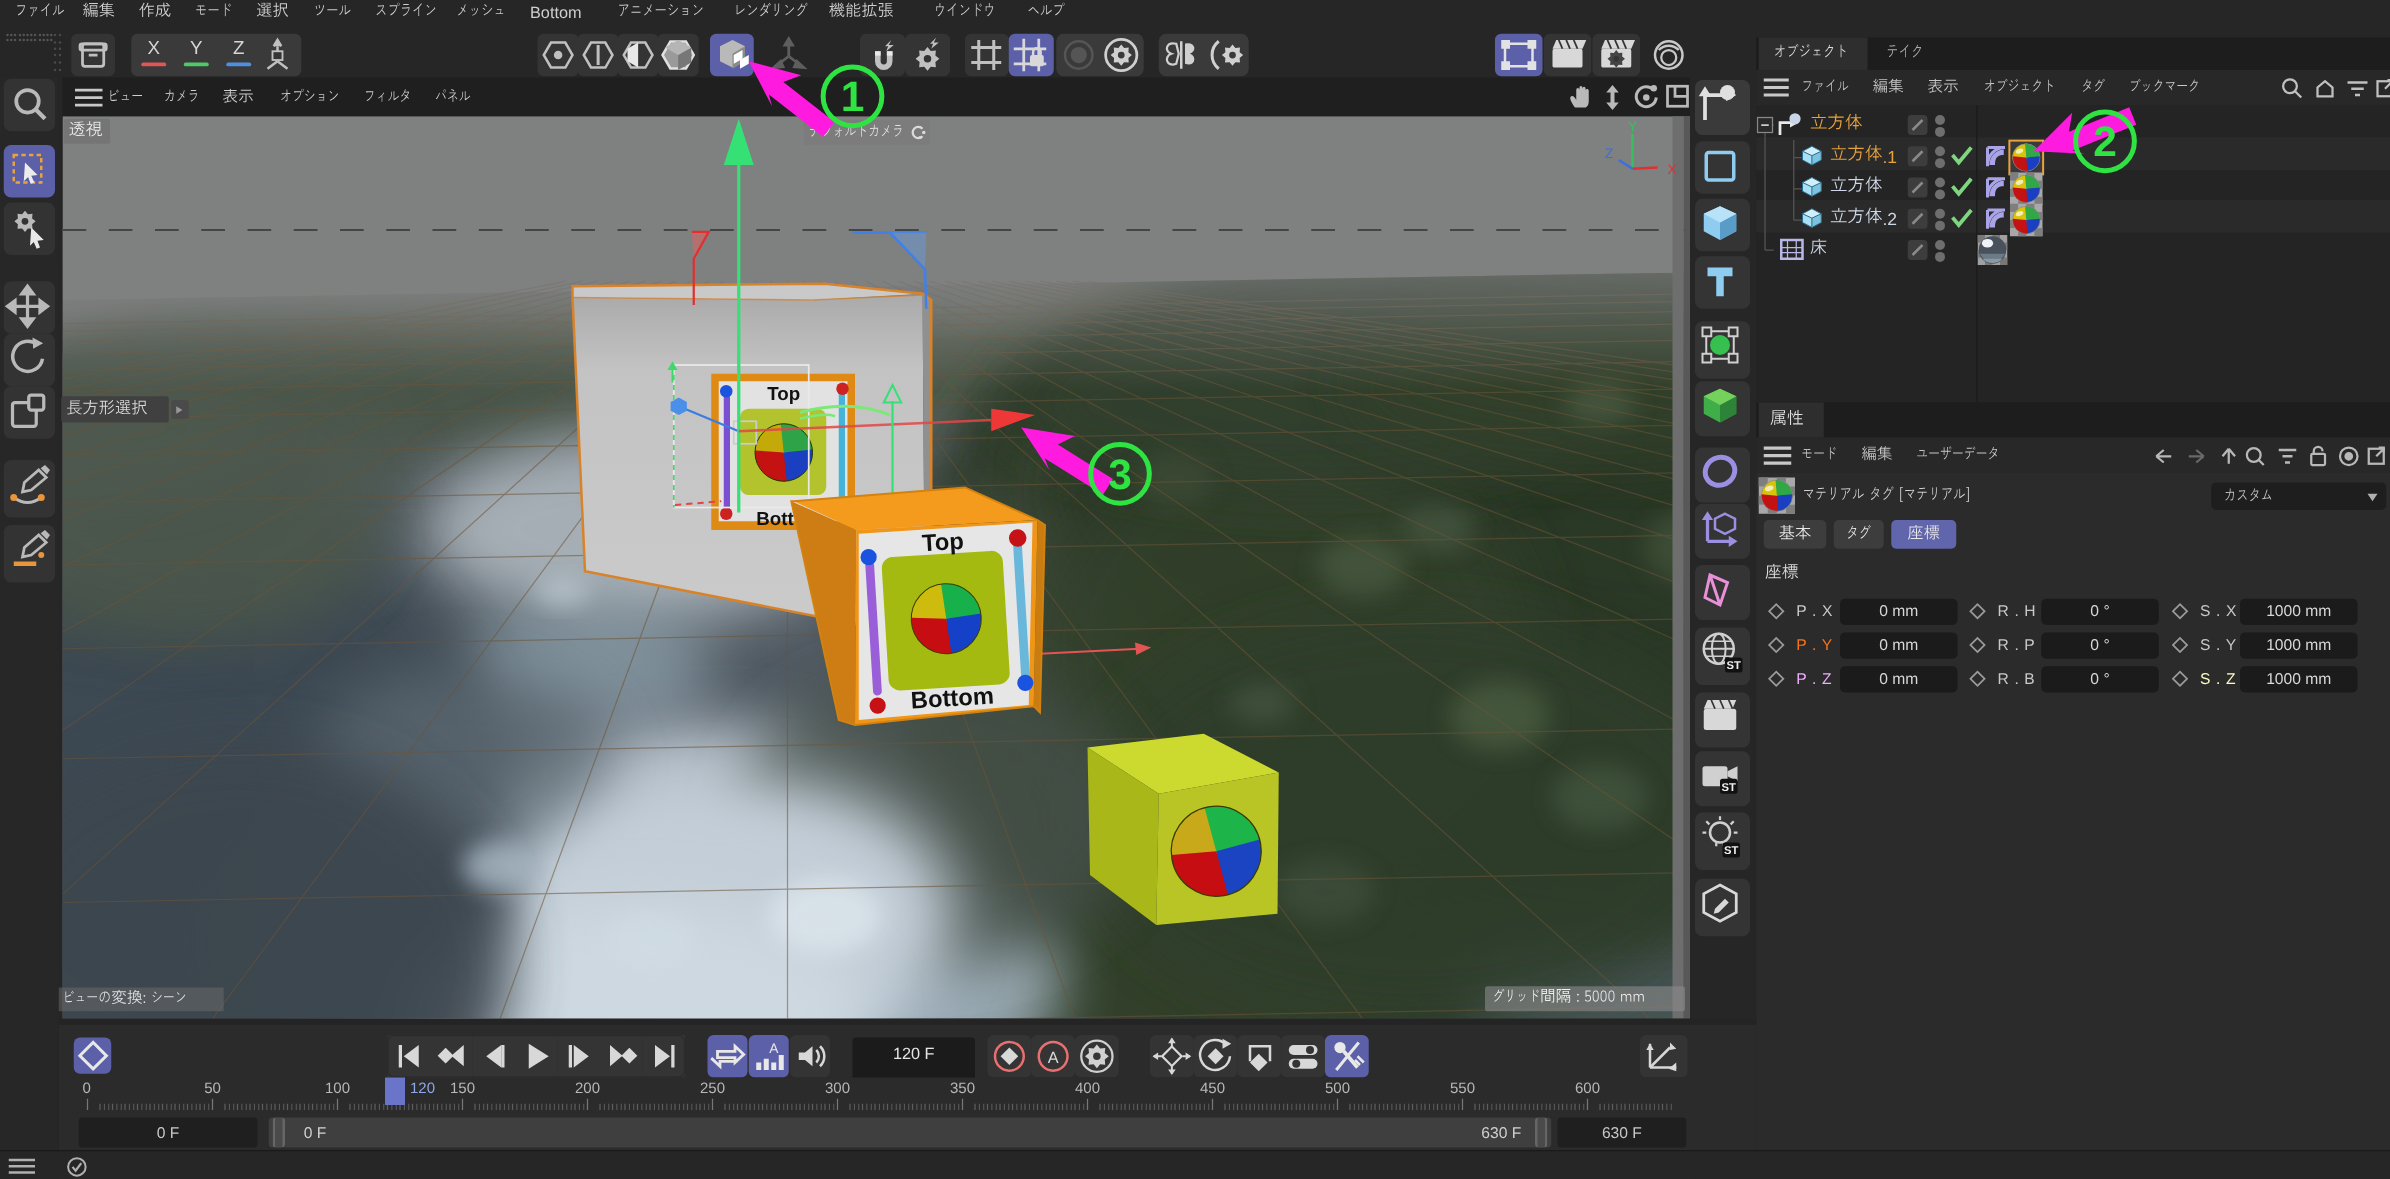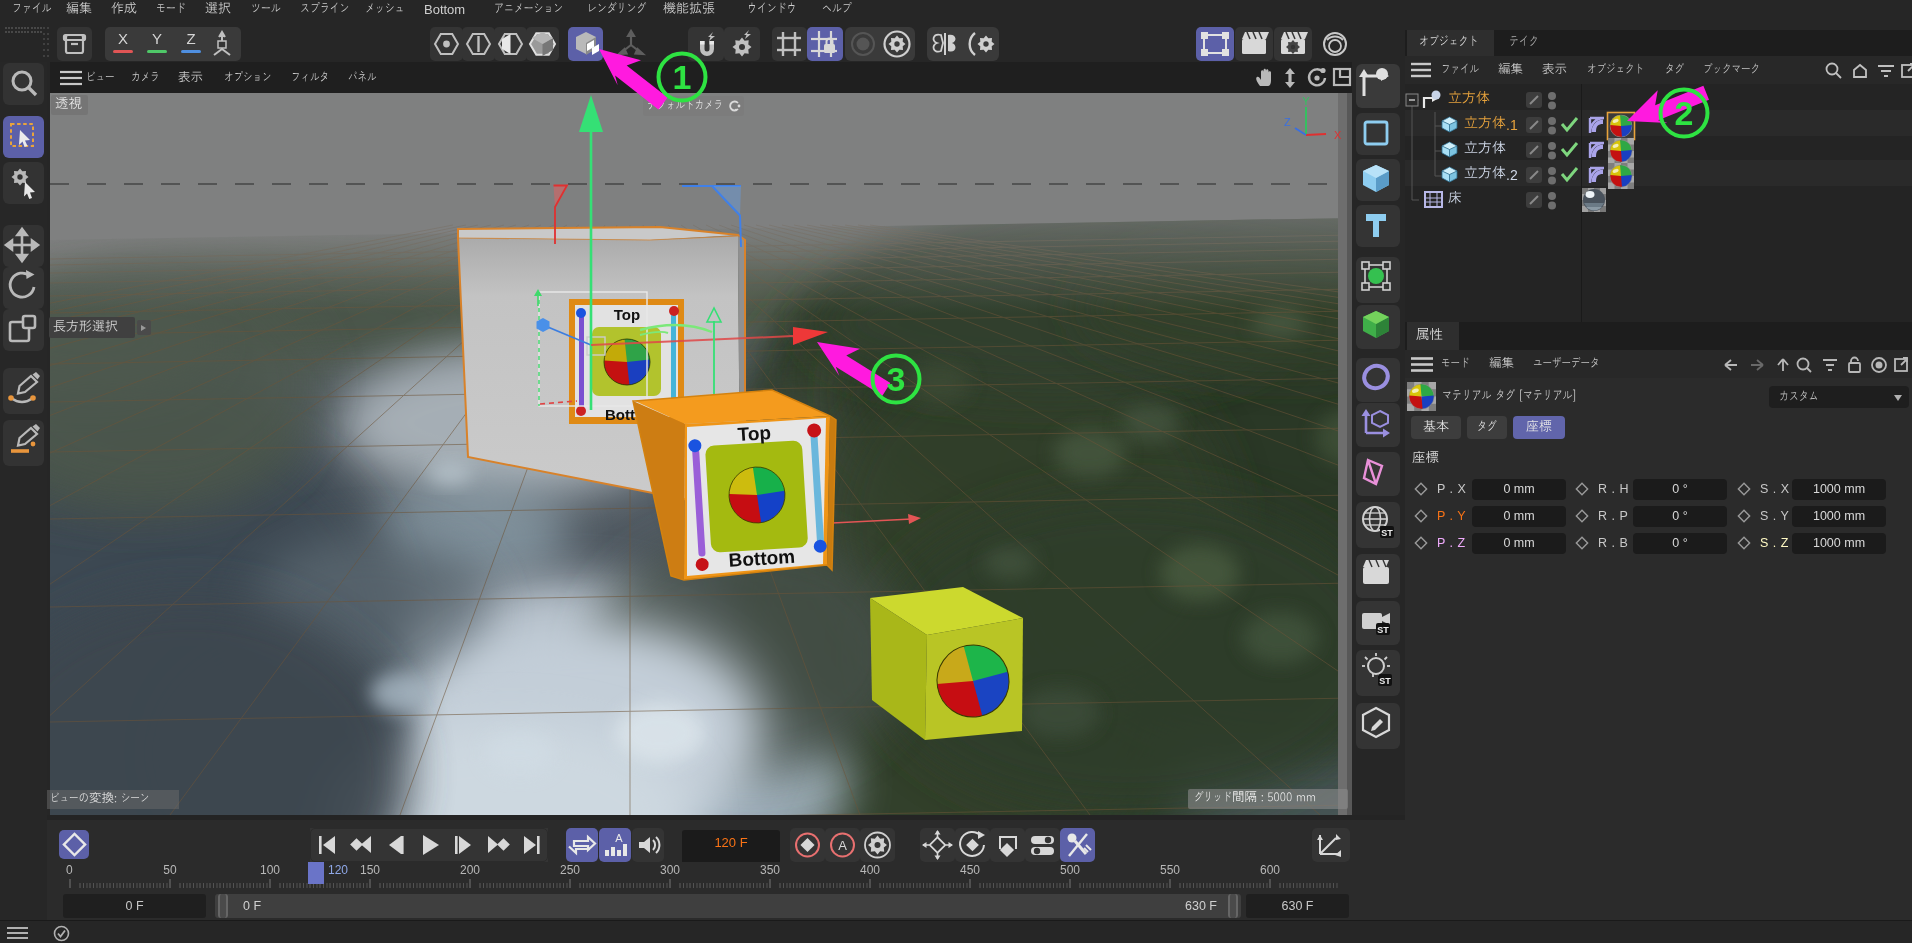--- a/index.html
+++ b/index.html
@@ -1325,21 +1325,21 @@
         <rect x="12" y="19" width="4" height="9"></rect>
         <rect x="18" y="22" width="4" height="6"></rect>
         <rect x="24" y="16" width="4" height="12"></rect>
       </g>
       <text x="20" y="14" font-size="11" fill="#e8e8e8" text-anchor="middle" font-family="Liberation Sans">A</text>
     </svg></div>
 <div class="abs" style="left:632px;top:828px;width:32px;height:34px;background:#343434;border-radius:5px;"><svg width="32" height="34" viewBox="0 0 32 34">
       <path d="M7 14 h5 l6 -5 v16 l-6 -5 H7 Z" fill="#d8d8d8"></path>
       <path d="M21 12 a7 7 0 0 1 0 10 M24 9 a11 11 0 0 1 0 16" fill="none" stroke="#d8d8d8" stroke-width="2"></path>
     </svg></div>
-<div class="abs" style="left:682px;top:830px;width:98px;height:37px;background:#1b1b1b;border-radius:3px;color:#f97316;font-size:13px;text-align:center;line-height:25px">120 F</div>
+<div class="abs" style="left:682px;top:830px;width:98px;height:37px;background:#1b1b1b;border-radius:3px;color:#e5e5e5;font-size:13px;text-align:center;line-height:25px">120 F</div>
 <div class="abs" style="left:790px;top:828px;width:35px;height:34px;background:#343434;border-radius:5px;"><svg width="35" height="34" viewBox="0 0 35 34">
       <circle cx="17.5" cy="17" r="11.5" fill="none" stroke="#e87070" stroke-width="2"></circle>
       <rect x="12.5" y="12" width="10" height="10" fill="#d8d8d8" transform="rotate(45 17.5 17)"></rect>
     </svg></div>
 <div class="abs" style="left:825px;top:828px;width:35px;height:34px;background:#343434;border-radius:5px;"><svg width="35" height="34" viewBox="0 0 35 34">
       <circle cx="17.5" cy="17" r="11.5" fill="none" stroke="#e87070" stroke-width="2"></circle>
       <text x="17.5" y="22" font-size="13" fill="#d8d8d8" text-anchor="middle" font-family="Liberation Sans">A</text>
     </svg></div>
 <div class="abs" style="left:860px;top:828px;width:35px;height:34px;background:#343434;border-radius:5px;"><svg width="35" height="34" viewBox="0 0 35 34">
       <polygon points="27.0,17.0 23.8,19.6 24.2,23.7 20.1,23.3 17.5,26.5 14.9,23.3 10.8,23.7 11.2,19.6 8.0,17.0 11.2,14.4 10.8,10.3 14.9,10.7 17.5,7.5 20.1,10.7 24.2,10.3 23.8,14.4" fill="#d0d0d0"></polygon>

